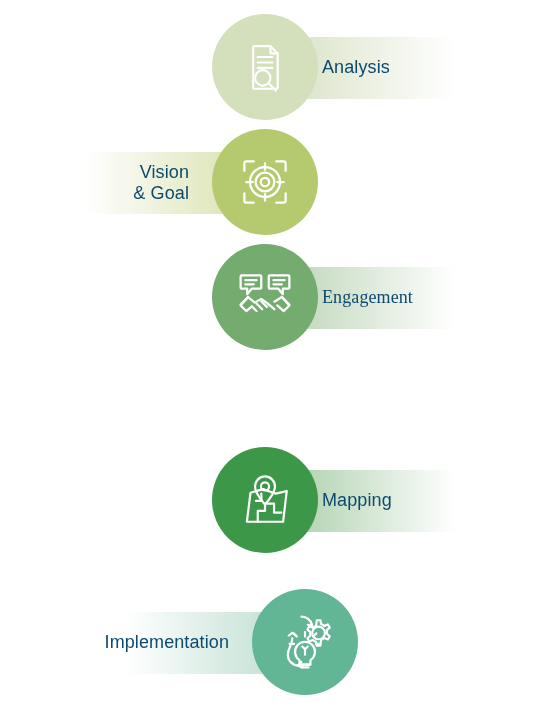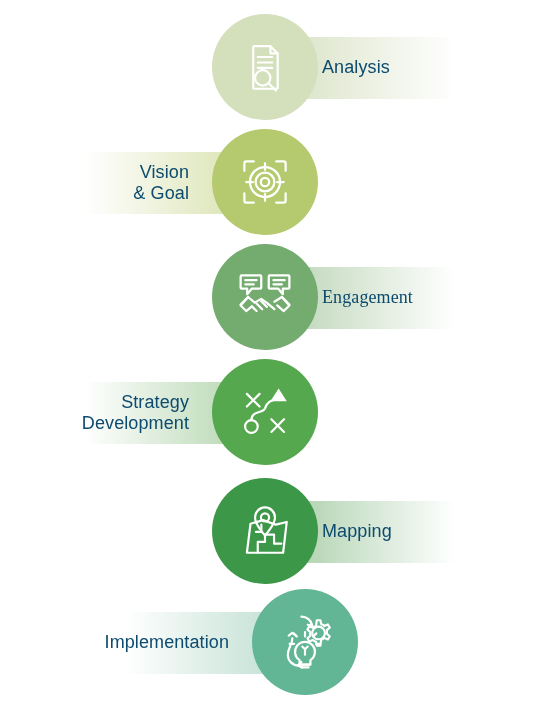--- a/index.html
+++ b/index.html
@@ -106,37 +106,21 @@
       <path class="ico" d="M6 40 L14 32 l7 6 7 -4 7 5"></path>
       <path class="ico" d="M58 40 L50 32 l-8 5"></path>
       <path class="ico" d="M14 32 l-8 9 6 6 6 -5"></path>
       <path class="ico" d="M50 32 l8 9 -6 6 -7 -6"></path>
       <path class="ico" d="M18 42 l5 5 M23 39 l6 6 M28 36.5 l6 6"></path>
       <path class="ico" d="M35 39 l7 6"></path>
     </svg>
         </span>
       </div>
     </div>
-    <div class="step" style="top: 353px;">
-      <div class="bar left" style="background: linear-gradient(to left, rgb(185, 216, 180) 0%, rgb(185, 216, 180) 18%, rgb(255, 255, 255) 100%);"></div>
-      <div class="label left">Strategy
-Development</div>
-      <div class="circle" style="background: rgb(85, 168, 78);">
-        <span>
-    <svg width="58" height="58" viewBox="0 0 64 64">
-      <circle class="ico" cx="17" cy="48" r="7" stroke-width="4"></circle>
-      <path class="ico" d="M17 41 C17 30 30 34 32 28 C34 21 40 18 47 18" stroke-width="5"></path>
-      <path class="ico-f" d="M47 6 L56 20 H38 Z"></path>
-      <path class="ico" d="M12 12 L26 26 M26 12 L12 26" stroke-width="5.5"></path>
-      <path class="ico" d="M39 40 L53 54 M53 40 L39 54" stroke-width="5.5"></path>
-    </svg>
-        </span>
-      </div>
-    </div>
-    <div class="step" style="top: 472px; text-decoration: underline;">
+    <div class="step" style="top: 441px; text-decoration: underline;">
       <div class="bar right" style="background: linear-gradient(to right, rgb(178, 211, 178) 0%, rgb(178, 211, 178) 18%, rgb(255, 255, 255) 100%);"></div>
       <div class="label right">Mapping</div>
       <div class="circle" style="background: rgb(61, 151, 72);">
         <span>
     <svg width="58" height="58" viewBox="0 0 64 64">
       <path class="ico" d="M16 24 L30 20 L44 25 L56 22 L52 56 H12 Z"></path>
       <path class="ico" d="M24 56 V44 h8 V36 h10 v10 h8"></path>
       <path class="ico" d="M22 33 h6 v-8"></path>
       <path class="ico" d="M32 6 a11 11 0 0 1 11 11 c0 8 -11 20 -11 20 S21 25 21 17 A11 11 0 0 1 32 6 z"></path>
       <circle class="ico" cx="32" cy="17" r="4.5"></circle>

